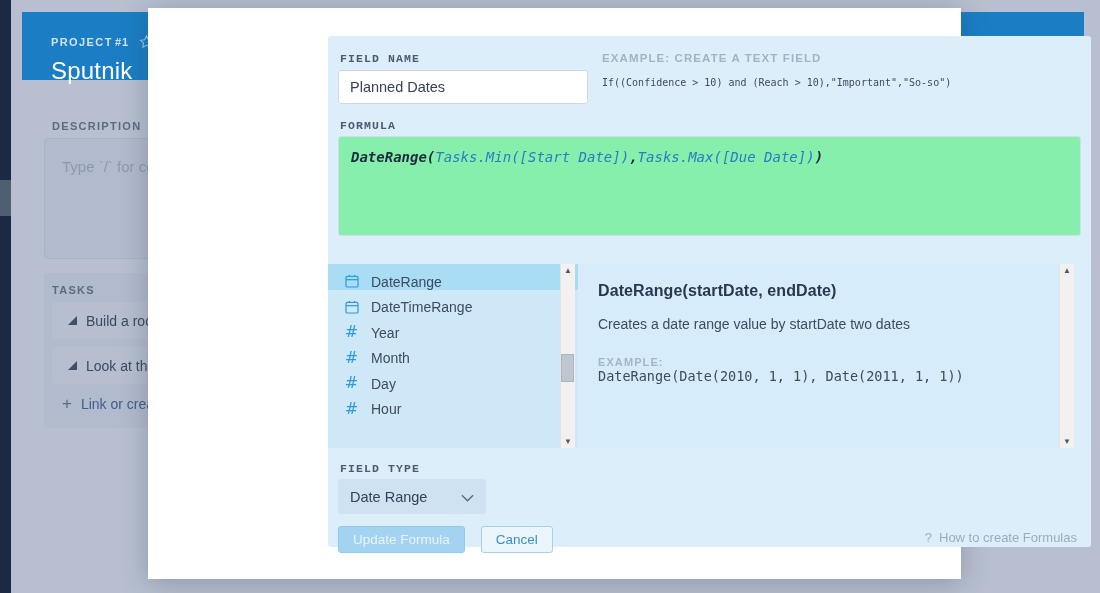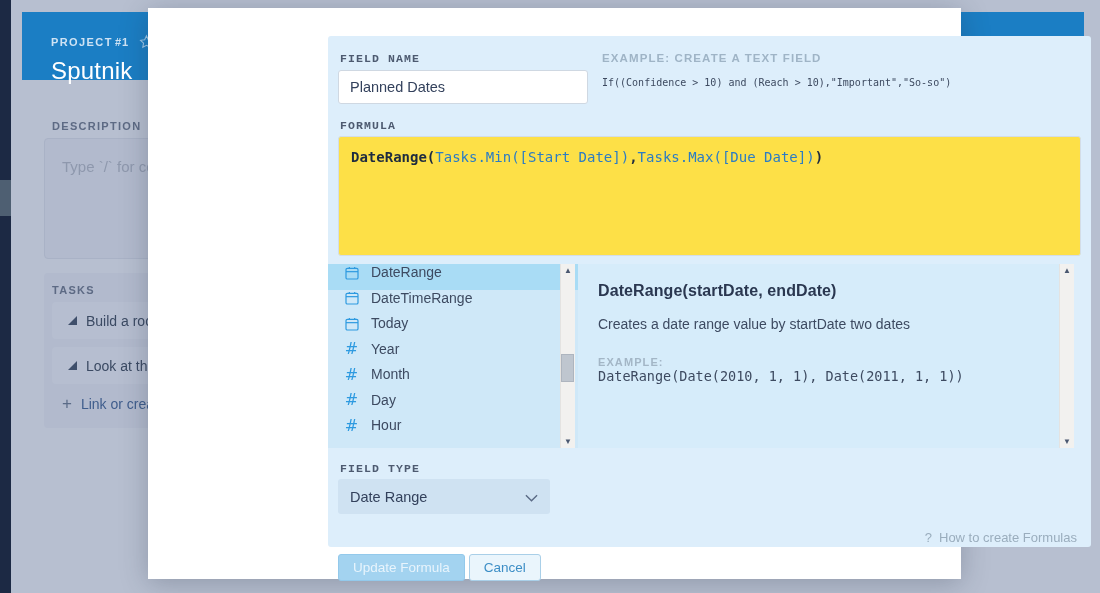--- a/index.html
+++ b/index.html
@@ -114,38 +114,38 @@
     position: absolute; left: 274px; top: 16px;
     font-size: 11.5px; letter-spacing: 1.1px; color: #9fb4c6; font-weight: 600;
   }
   .ex-code {
     position: absolute; left: 274px; top: 41px;
     font-family: "DejaVu Sans Mono", monospace;
     font-size: 10px; color: #3d4a60; white-space: nowrap;
   }
 
   .formula-box {
-    position: absolute; left: 10px; top: 100px; width: 743px; height: 120px;
-    background: #fde047; border: 1px solid #d3dde7; border-radius: 3px;
+    position: absolute; left: 10px; top: 100px; width: 743px; height: 100px;
+    background: #86efac; border: 1px solid #d3dde7; border-radius: 3px; font-style: italic;
   }
   .formula-code {
     position: absolute; left: 12px; top: 12px;
     font-family: "DejaVu Sans Mono", monospace;
     font-size: 14px; white-space: pre;
   }
   .tok-dark { color: #1e2b3f; font-weight: 600; }
   .tok-blue { color: #2b7cc4; }
 
   
   .fn-list {
     position: absolute; left: 0px; top: 228px; width: 250px; height: 184px;
     background: #cfe8f8; overflow: hidden;
   }
   .fn-item {
-    height: 25.5px; display: flex; align-items: flex-start; gap: 11px;
+    height: 25.5px; display: flex; align-items: flex-end; gap: 11px;
     padding-left: 15px; font-size: 14px; color: #3d4a61;
   }
   .fn-item.sel { background: #a9dcf5; }
   .fn-ic { width: 17px; height: 17px; display: flex; align-items: center; justify-content: center; flex-shrink: 0; }
   .hash { font-family: "DejaVu Sans", sans-serif; font-size: 16px; color: #2e9ae0; font-weight: 400; line-height: 1; }
 
   .sb {
     position: absolute; width: 15px; background: #f2f1ef;
     border-left: 1px solid #e4e3e1;
     display: flex; flex-direction: column; justify-content: space-between; align-items: center;
@@ -166,27 +166,27 @@
   .fd-title { font-size: 16px; color: #2a3750; font-weight: 600; letter-spacing: .1px; }
   .fd-desc { margin-top: 16px; font-size: 14px; color: #3d4a61; }
   .fd-exlabel { margin-top: 24px; font-size: 11px; letter-spacing: 1.1px; color: #a3b6c6; font-weight: 600; }
   .fd-excode {
     font-family: "DejaVu Sans Mono", monospace;
     font-size: 13.5px; color: #3d4a60;
   }
 
   
   .ft-select {
-    position: absolute; left: 10px; top: 443px; width: 212px; height: 35px;
+    position: absolute; left: 10px; top: 443px; width: 148px; height: 35px;
     background: #cfe2f2; border-radius: 3px;
     display: flex; align-items: center; justify-content: space-between;
     padding: 0 12px; font-size: 14.5px; color: #33415c;
   }
 
-  .btn-row { position: absolute; left: 10px; top: 490px; display: flex; gap: 4px; align-items: center; margin-top: 28px; }
+  .btn-row { position: absolute; left: 10px; top: 490px; display: flex; gap: 16px; align-items: center; }
   .btn {
     height: 27px; border-radius: 3px; font-size: 13.5px;
     display: flex; align-items: center; justify-content: center;
     padding: 0 14px; font-family: "Liberation Sans", sans-serif;
     border: 1px solid transparent; cursor: pointer;
   }
   .btn-primary { background: #a3d3f0; color: #e8f4fc; border-color: #93c9eb; }
   .btn-secondary { background: #eaf5fc; color: #3d8ec6; border: 1px solid #a9cfe8; }
 
   .help {
@@ -305,30 +305,20 @@
               <svg width="16" height="16" viewBox="0 0 24 24" fill="none" stroke="#2e9ae0" stroke-width="1.8">
                 <rect x="3" y="5" width="18" height="16" rx="2"></rect>
                 <path d="M3 10h18"></path>
                 <path d="M8 3v3M16 3v3"></path>
               </svg>
             </span>
             <span>DateTimeRange</span>
           </div>
           <div class="fn-item">
             <span class="fn-ic">
-              <svg width="16" height="16" viewBox="0 0 24 24" fill="none" stroke="#2e9ae0" stroke-width="1.8">
-                <rect x="3" y="5" width="18" height="16" rx="2"></rect>
-                <path d="M3 10h18"></path>
-                <path d="M8 3v3M16 3v3"></path>
-              </svg>
-            </span>
-            <span>Today</span>
-          </div>
-          <div class="fn-item">
-            <span class="fn-ic">
               <span class="hash">#</span>
             </span>
             <span>Year</span>
           </div>
           <div class="fn-item">
             <span class="fn-ic">
               <span class="hash">#</span>
             </span>
             <span>Month</span>
           </div>

